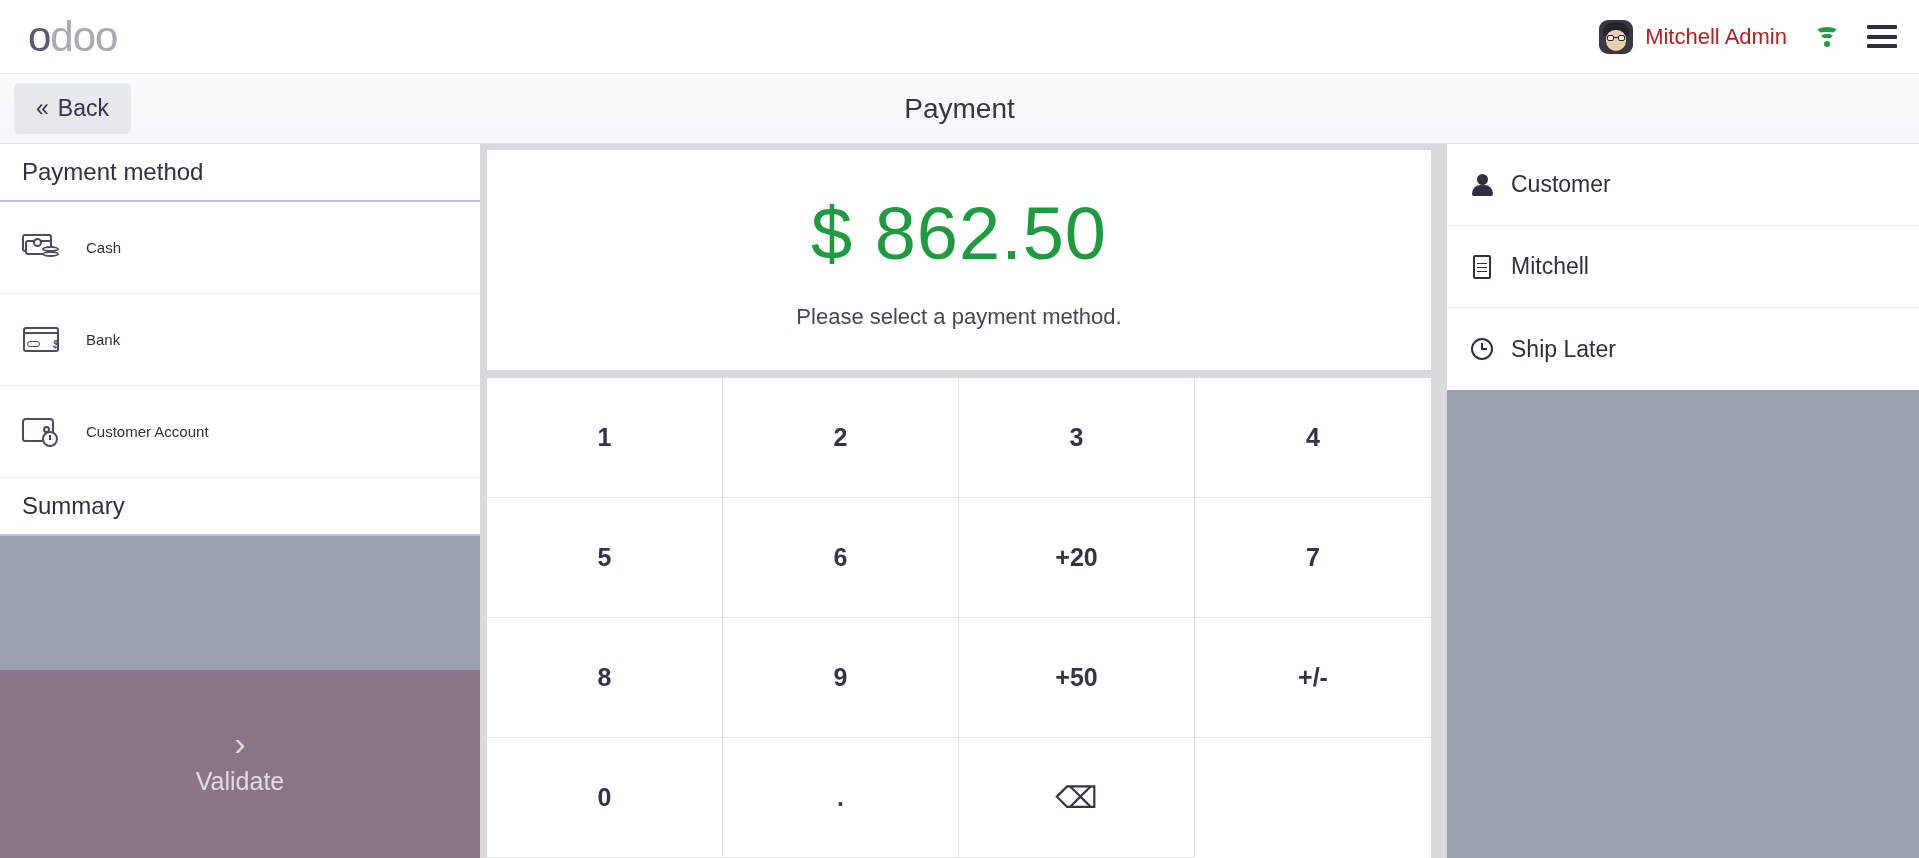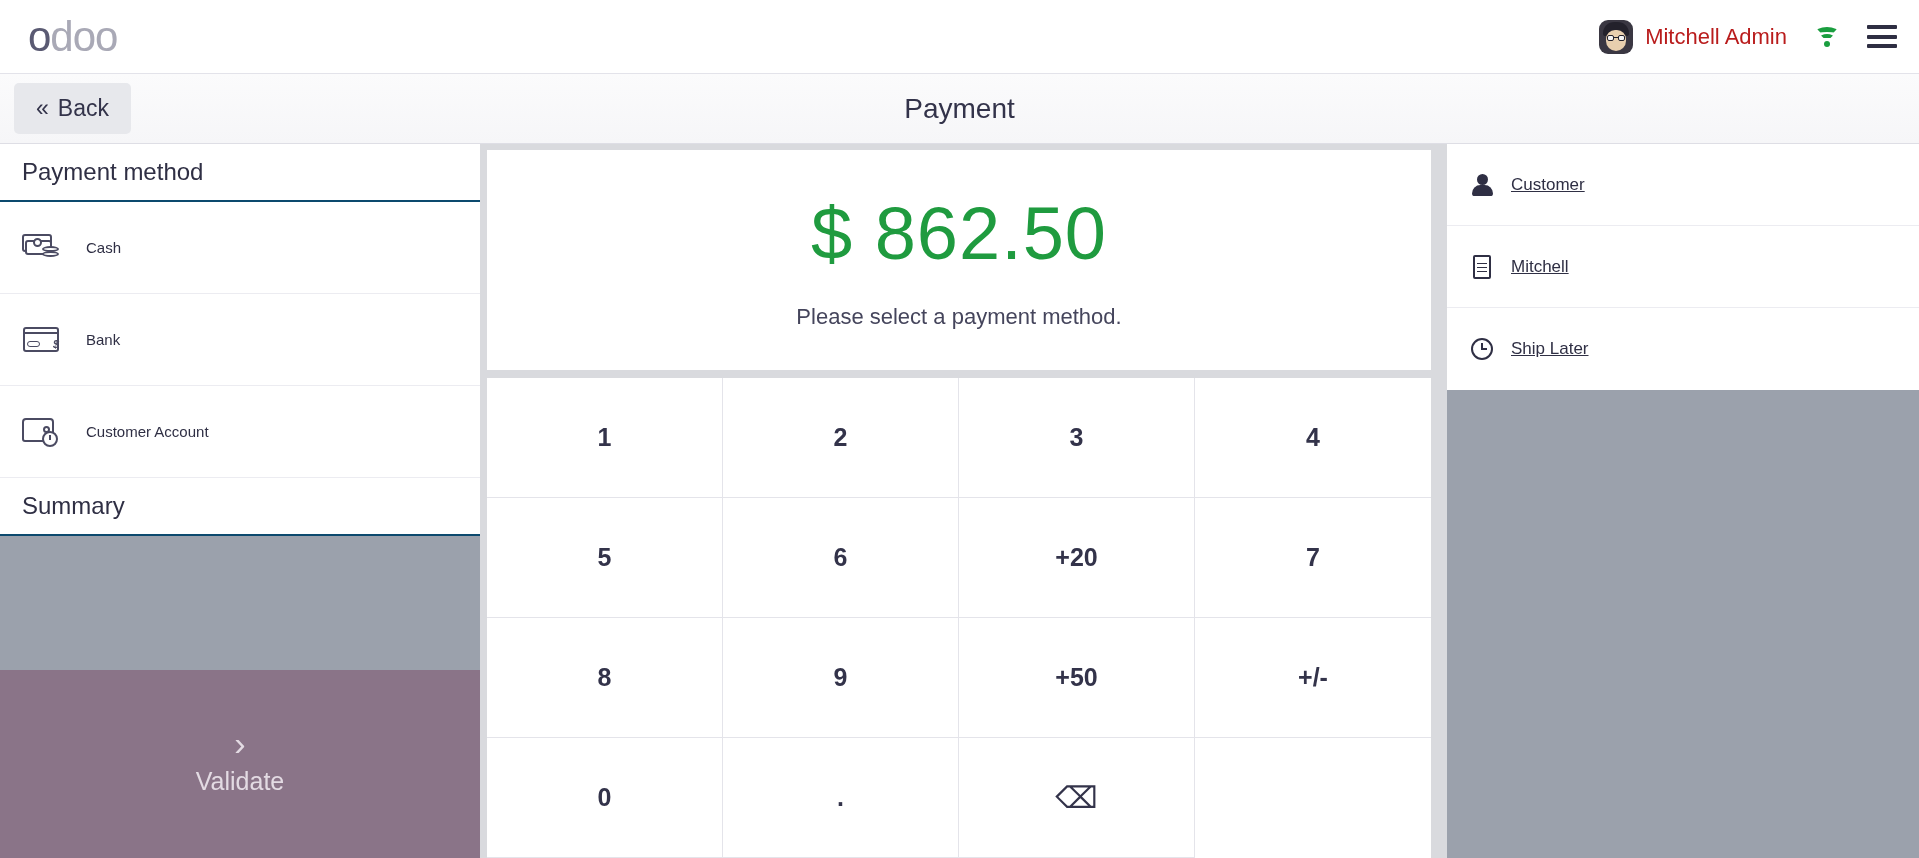--- a/index.html
+++ b/index.html
@@ -64,21 +64,21 @@
     font-size: 28px; font-weight: 400; color: #33334a; pointer-events: none;
   }
 
   
   .body { flex: 1; display: flex; background: #d9dade; overflow: hidden; }
 
   
   .leftcol { width: 480px; min-width: 480px; display: flex; flex-direction: column; background: #ffffff; }
   .section-head {
     font-size: 24px; color: #2f2f44; padding: 14px 0 14px 22px;
-    border-bottom: 2px solid #0c4a6e; background: #fff;
+    border-bottom: 2px solid #c4b5fd; background: #fff;
   }
   .pm-list { background: #fff; }
   .pm-item {
     display: flex; align-items: center; gap: 22px;
     padding: 0 22px; height: 92px;
     border-bottom: 1px solid #ececf1; cursor: pointer; background: #fff;
   }
   .pm-label { font-size: 15px; color: #2f2f44; }
   .pm-icon { width: 42px; height: 34px; flex: none; position: relative; }
 
@@ -131,21 +131,21 @@
 
   
   .rightcol { width: 480px; min-width: 480px; display: flex; flex-direction: column; padding-left: 8px; }
   .right-panel { background: #ffffff; }
   .ri {
     display: flex; align-items: center; gap: 16px;
     height: 82px; padding: 0 22px;
     border-bottom: 1px solid #ececf1; cursor: pointer; background: #fff;
   }
   .ri:last-child { border-bottom: none; }
-  .ri-label { font-size: 17px; color: #2f2f44; text-decoration: underline; }
+  .ri-label { font-size: 23px; color: #2f2f44; }
   .ri-icon { width: 26px; height: 26px; position: relative; flex: none; }
   .ic-person .h { position: absolute; left: 8px; top: 2px; width: 11px; height: 11px; border-radius: 50%; background: #2f2f44; }
   .ic-person .b { position: absolute; left: 3px; top: 13px; width: 21px; height: 11px; border-radius: 10px 10px 3px 3px; background: #2f2f44; }
   .ic-doc .pg { position: absolute; left: 4px; top: 1px; width: 18px; height: 24px; border: 2px solid #2f2f44; border-radius: 2px; background: #fff; }
   .ic-doc .ln { position: absolute; left: 8px; width: 10px; height: 1.8px; background: #2f2f44; }
   .ic-doc .l1 { top: 9px; } .ic-doc .l2 { top: 13px; } .ic-doc .l3 { top: 17px; }
   .ic-clock .c { position: absolute; left: 2px; top: 2px; width: 22px; height: 22px; border: 2px solid #2f2f44; border-radius: 50%; background: #fff; }
   .ic-clock .hh { position: absolute; left: 12px; top: 7px; width: 2px; height: 7px; background: #2f2f44; }
   .ic-clock .mm { position: absolute; left: 12px; top: 12px; width: 6px; height: 2px; background: #2f2f44; }
 </style>

